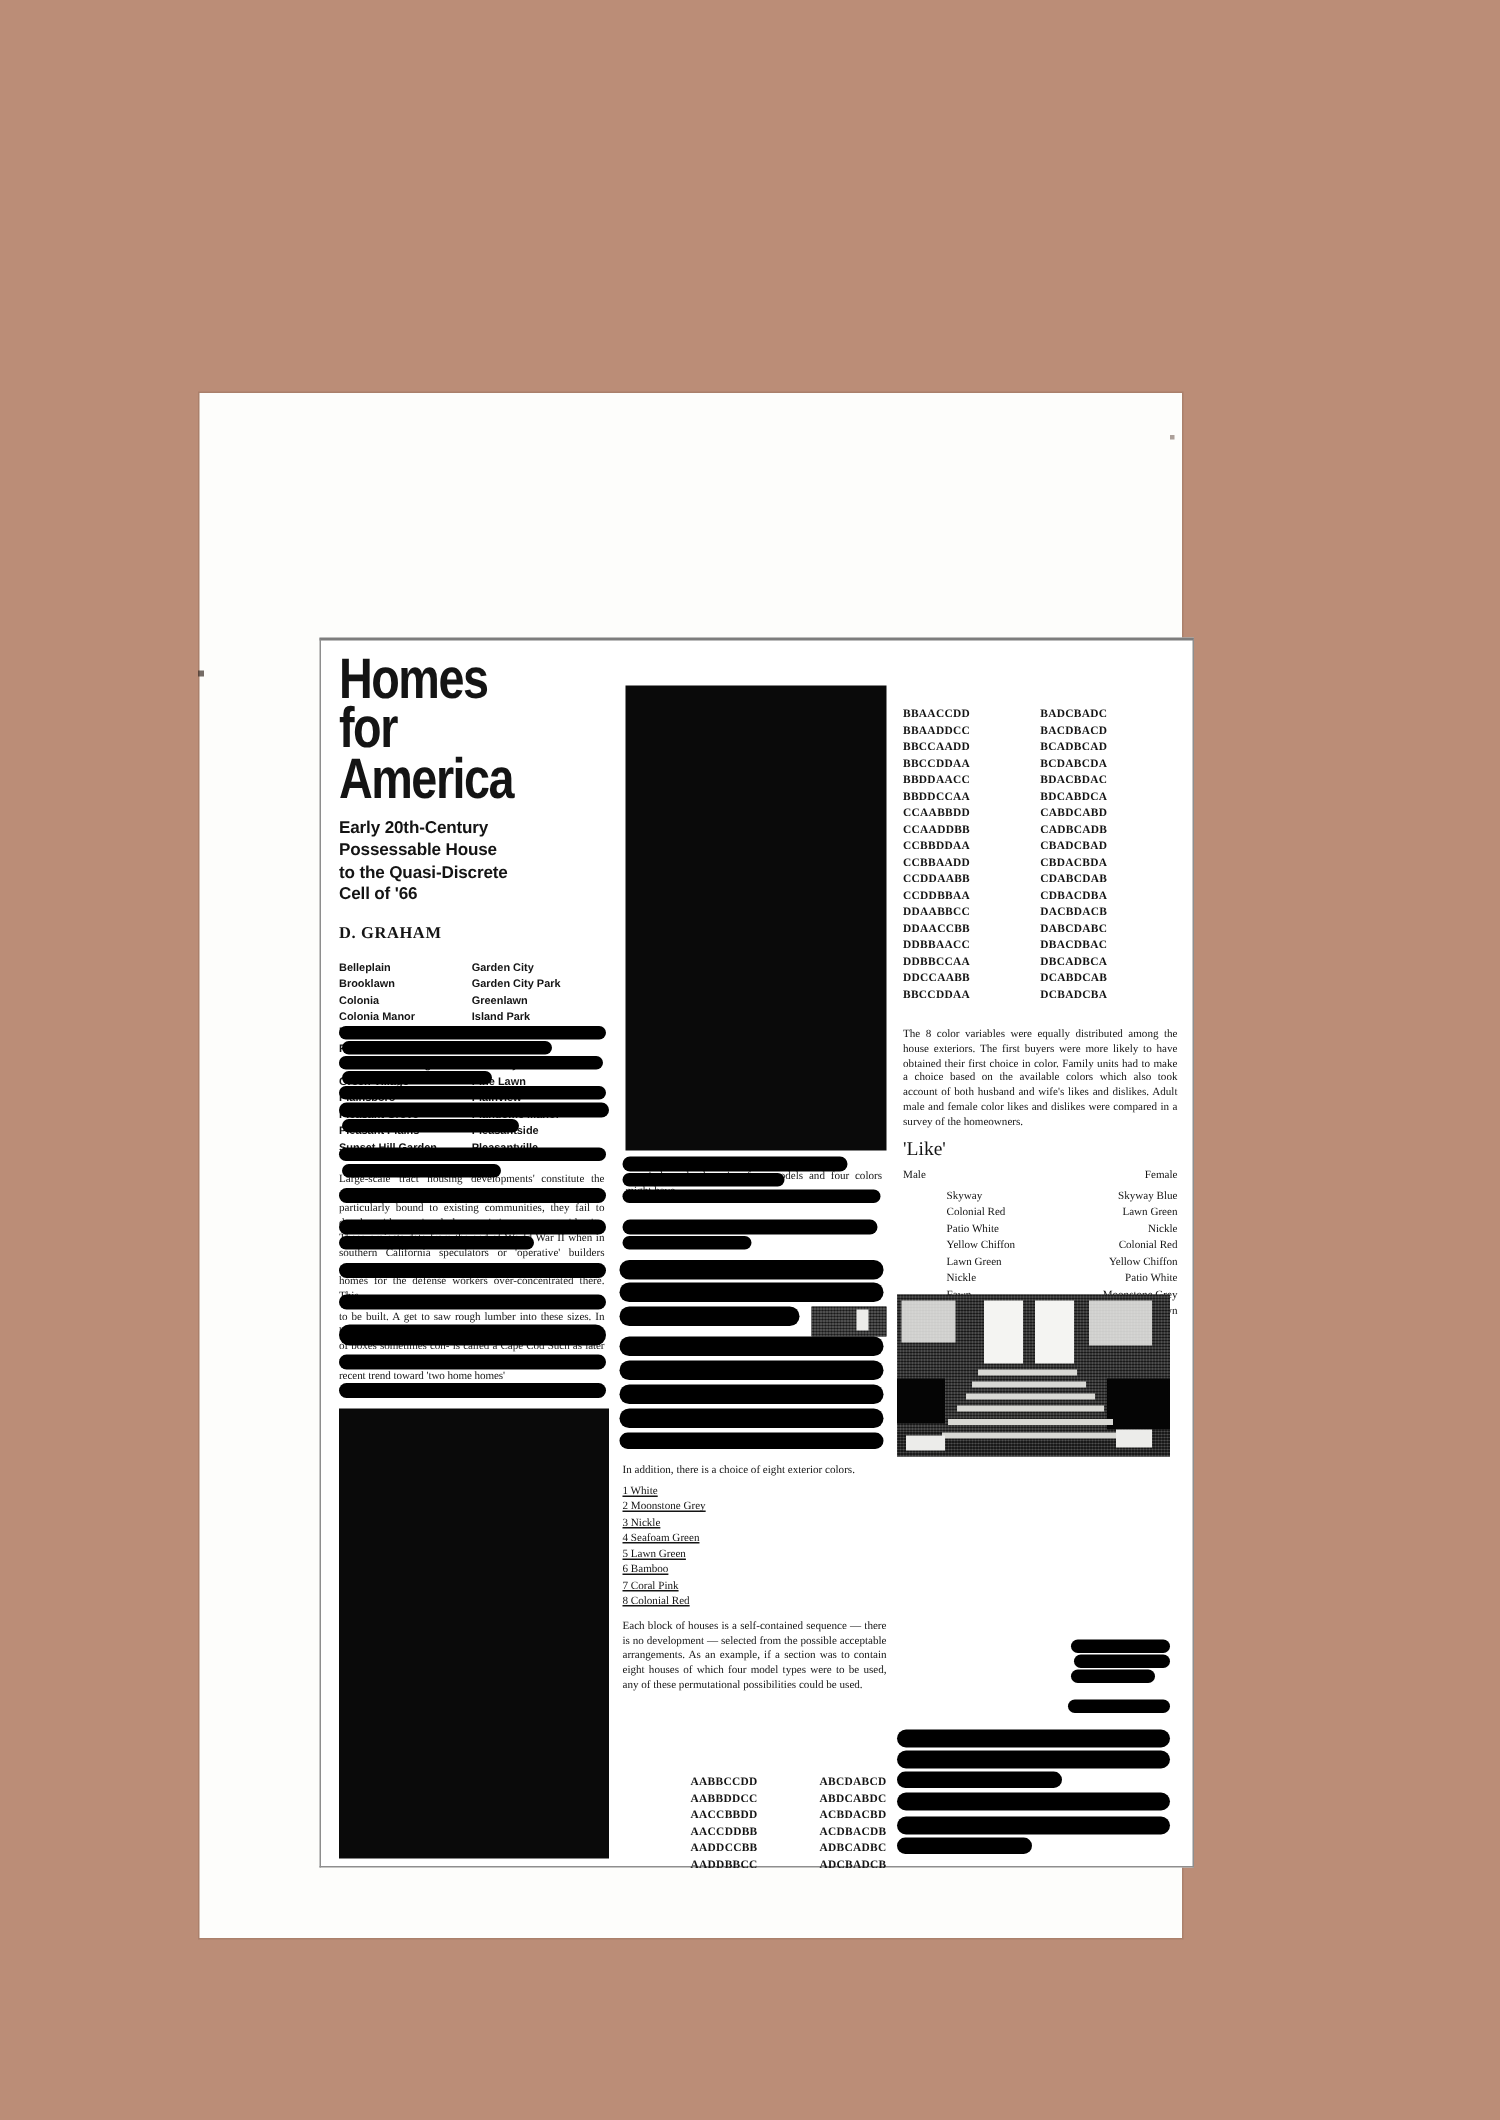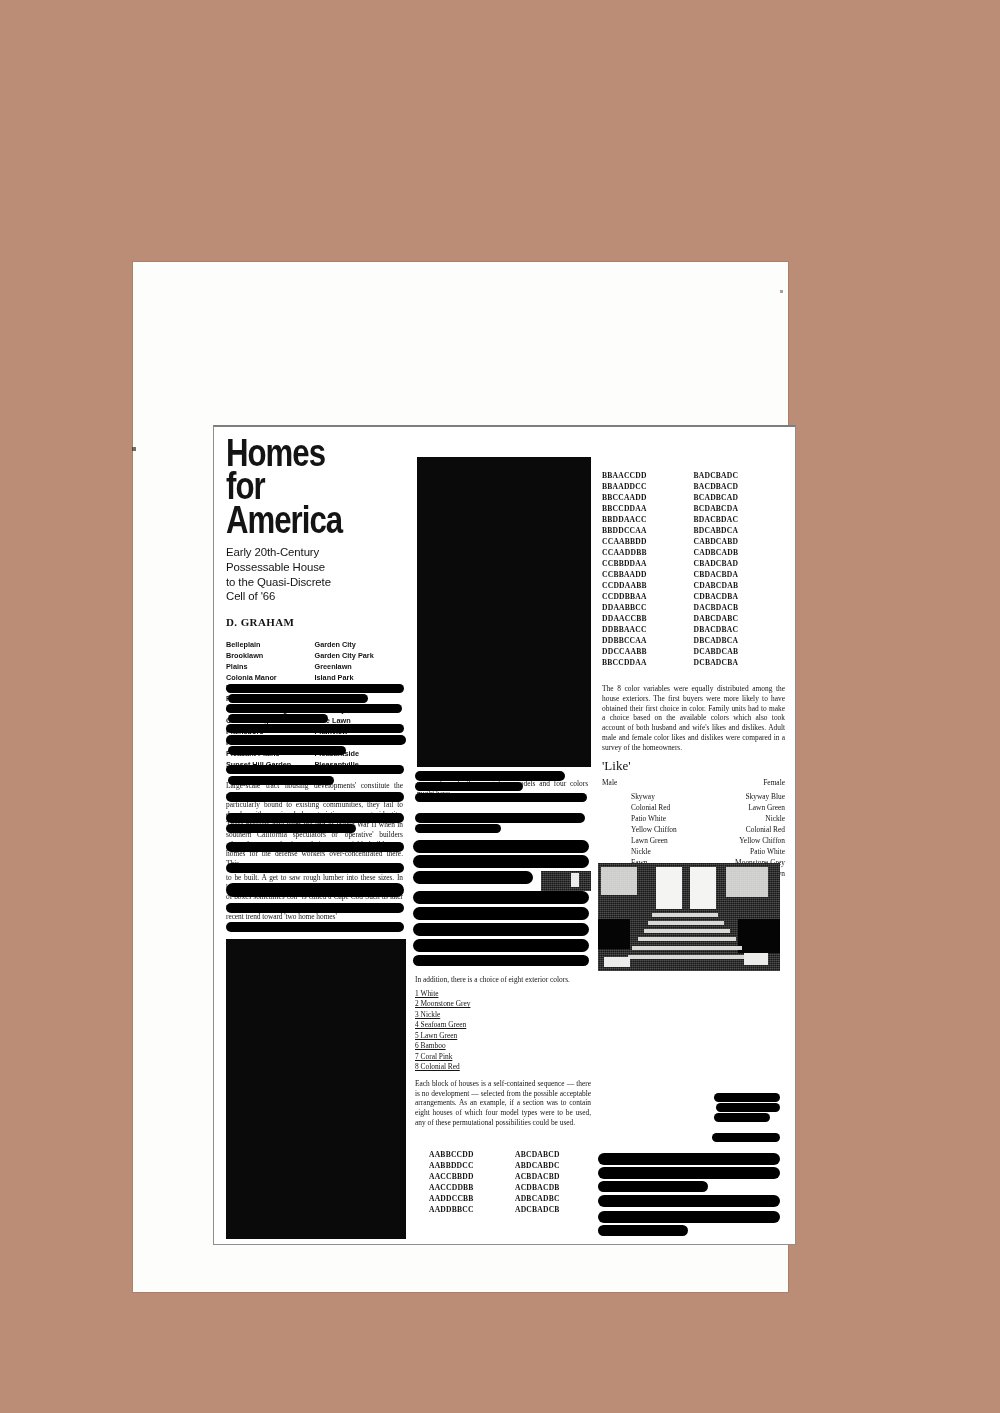--- a/index.html
+++ b/index.html
@@ -49,21 +49,21 @@
     font-size:38px;
     line-height:.88;
     letter-spacing:-1.2px;
     margin:2px 0 8px 0;
     transform:scaleX(.82);
     transform-origin:left top;
     white-space:pre-line;
   }
   .subtitle{
     font-family:"Liberation Sans", sans-serif;
-    font-weight:400;
+    font-weight:700;
     font-size:11.4px;
     line-height:1.28;
     letter-spacing:-.1px;
     margin:0 0 12px 0;
     white-space:pre-line;
   }
   .byline{
     font-family:"Liberation Serif", serif;
     font-weight:700;
     font-size:11px;
@@ -133,21 +133,21 @@
         <div class="subtitle">Early 20th-Century
 Possessable House
 to the Quasi-Discrete
 Cell of '66</div>
         <div class="byline">D. GRAHAM</div>
 
         <div class="towns">
           <div>
             <span>Belleplain</span>
             <span>Brooklawn</span>
-            <span>Plains</span>
+            <span>Colonia</span>
             <span>Colonia Manor</span>
             <span>Fair Haven</span>
             <span>Fair Lawn</span>
             <span>Greenfields Village</span>
             <span>Green Village</span>
             <span>Plainsboro</span>
             <span>Pleasant Grove</span>
             <span>Pleasant Plains</span>
             <span>Sunset Hill Garden</span>
           </div>
@@ -241,21 +241,21 @@
             <span>3 Nickle</span>
             <span>4 Seafoam Green</span>
             <span>5 Lawn Green</span>
             <span>6 Bamboo</span>
             <span>7 Coral Pink</span>
             <span>8 Colonial Red</span>
           </div>
           <div class="body">Each block of houses is a self-contained sequence — there is no development — selected from the possible acceptable arrangements.  As an example, if a section was to contain eight houses of which four model types were to be used, any of these permutational possibilities could be used.</div>
         </div>
 
-        <div class="codes indent" style="position:absolute;left:2px;top:685px;width:176px;">
+        <div class="codes indent" style="position:absolute;left:2px;top:718px;width:176px;text-align:right;">
           <div>
             <span>AABBCCDD</span>
             <span>AABBDDCC</span>
             <span>AACCBBDD</span>
             <span>AACCDDBB</span>
             <span>AADDCCBB</span>
             <span>AADDBBCC</span>
           </div>
           <div>
             <span>ABCDABCD</span>

